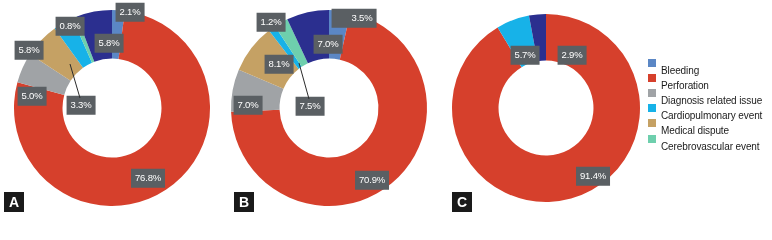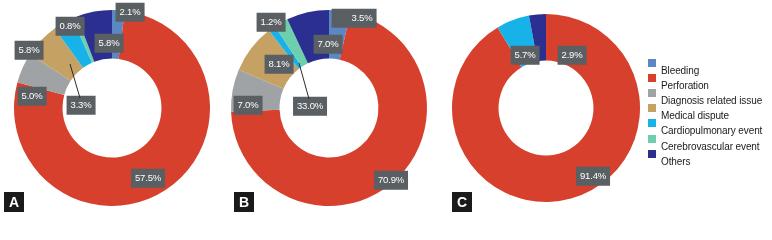--- a/index.html
+++ b/index.html
@@ -105,21 +105,21 @@
           <path d="M 58.36584631960422 8.372248371172617 A 98 98 0 0 1 62.937664210498916 6.486981204944001 L 80.29352042630195 51.78592550849672 A 49.49 49.49 0 0 0 77.98475239140014 52.73798542744217 Z" fill="#6ecfad"></path>
           <path d="M 62.937664210498916 6.486981204944001 A 98 98 0 0 1 98.00000000000024 0 L 98.00000000000013 48.51 A 49.49 49.49 0 0 0 80.29352042630195 51.78592550849672 Z" fill="#2b2f8f"></path>
         </svg>
     </div>
     <div class="slice-label" style="left:70px; top:26px;">0.8%</div>
     <div class="slice-label" style="left:130px; top:12px;">2.1%</div>
     <div class="slice-label" style="left:109px; top:43px;">5.8%</div>
     <div class="slice-label" style="left:29px; top:50px;">5.8%</div>
     <div class="slice-label" style="left:32px; top:96px;">5.0%</div>
     <div class="slice-label" style="left:81px; top:105px;">3.3%</div>
-    <div class="slice-label" style="left:148px; top:178px;">57.5%</div>
+    <div class="slice-label" style="left:148px; top:178px;">76.8%</div>
     <svg class="leader" style="left:0; top:0;" width="215" height="221">
       <line x1="80" y1="98" x2="70" y2="64"></line>
     </svg>
     <div class="panel-badge" style="left:4px; top:192px;">A</div>
   </div>
 
   <div class="panel" style="left:215px; width:215px;">
     <div class="donut-wrap" style="left:16px; top:10px; width:196px; height:196px;">
       <svg class="donut-svg" id="svg-b" width="196" height="196" viewBox="0 0 196 196">
           <path d="M 98 0 A 98 98 0 0 1 119.37803765686118 2.360157330002764 L 108.7959090167149 49.70187945165139 A 49.49 49.49 0 0 0 98 48.51 Z" fill="#5b87c5"></path>
@@ -129,22 +129,22 @@
           <path d="M 37.9351087420083 20.564808787182344 A 98 98 0 0 1 43.93870467841382 16.260313505909238 L 70.69904586259898 56.72145832048417 A 49.49 49.49 0 0 0 67.6672299147142 58.89522843752708 Z" fill="#17b2e8"></path>
           <path d="M 43.93870467841382 16.260313505909238 A 98 98 0 0 1 56.273629426622854 9.326948858330098 L 76.92818286044454 53.2201091734567 A 49.49 49.49 0 0 0 70.69904586259898 56.72145832048417 Z" fill="#6ecfad"></path>
           <path d="M 56.273629426622854 9.326948858330098 A 98 98 0 0 1 97.99999999999999 0 L 97.99999999999999 48.51 A 49.49 49.49 0 0 0 76.92818286044454 53.2201091734567 Z" fill="#2b2f8f"></path>
         </svg>
     </div>
     <div class="slice-label" style="left:56px; top:22px;">1.2%</div>
     <div class="slice-label" style="left:139px; top:18px;padding-left:20px;">3.5%</div>
     <div class="slice-label" style="left:113px; top:44px;">7.0%</div>
     <div class="slice-label" style="left:64px; top:64px;">8.1%</div>
     <div class="slice-label" style="left:33px; top:105px;">7.0%</div>
-    <div class="slice-label" style="left:95px; top:106px;">33.0%</div>
-    <div class="slice-label" style="left:157px; top:180px;margin-left:19px;">70.9%</div>
+    <div class="slice-label" style="left:95px; top:106px;">7.5%</div>
+    <div class="slice-label" style="left:157px; top:180px;">70.9%</div>
     <svg class="leader" style="left:0; top:0;" width="215" height="221">
       <line x1="94" y1="99" x2="84" y2="63"></line>
     </svg>
     <div class="panel-badge" style="left:19px; top:192px;">B</div>
   </div>
 
   <div class="panel" style="left:430px; width:215px;">
     <div class="donut-wrap" style="left:22px; top:14px; width:188px; height:188px;">
       <svg class="donut-svg" id="svg-c" width="188" height="188" viewBox="0 0 188 188">
           <path d="M 94 0 A 94 94 0 1 1 45.642683824538366 13.392494317796704 L 69.57955533139187 53.29320963048733 A 47.47 47.47 0 1 0 94 46.53 Z" fill="#d6402c"></path>
@@ -165,30 +165,26 @@
     </div>
     <div class="legend-row">
       <span class="legend-swatch" style="background:#d6402c"></span>
       <span class="legend-text">Perforation</span>
     </div>
     <div class="legend-row">
       <span class="legend-swatch" style="background:#a0a3a6"></span>
       <span class="legend-text">Diagnosis related issue</span>
     </div>
     <div class="legend-row">
+      <span class="legend-swatch" style="background:#17b2e8"></span>
+      <span class="legend-text">Cardiopulmonary event</span>
+    </div>
+    <div class="legend-row">
       <span class="legend-swatch" style="background:#c5a164"></span>
       <span class="legend-text">Medical dispute</span>
     </div>
     <div class="legend-row">
-      <span class="legend-swatch" style="background:#17b2e8"></span>
-      <span class="legend-text">Cardiopulmonary event</span>
-    </div>
-    <div class="legend-row">
       <span class="legend-swatch" style="background:#6ecfad"></span>
       <span class="legend-text">Cerebrovascular event</span>
-    </div>
-    <div class="legend-row">
-      <span class="legend-swatch" style="background:#2b2f8f"></span>
-      <span class="legend-text">Others</span>
     </div>
   </div>
 
 </div>
 
 </body></html>

